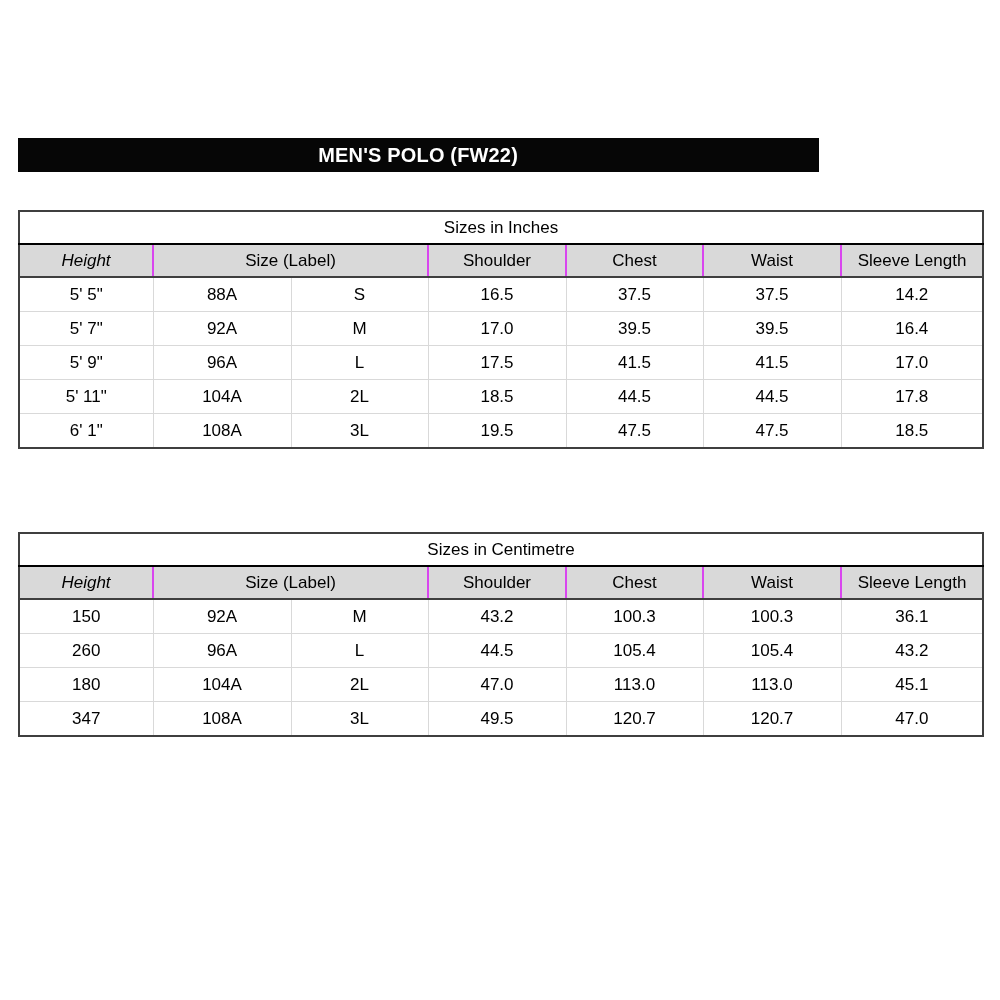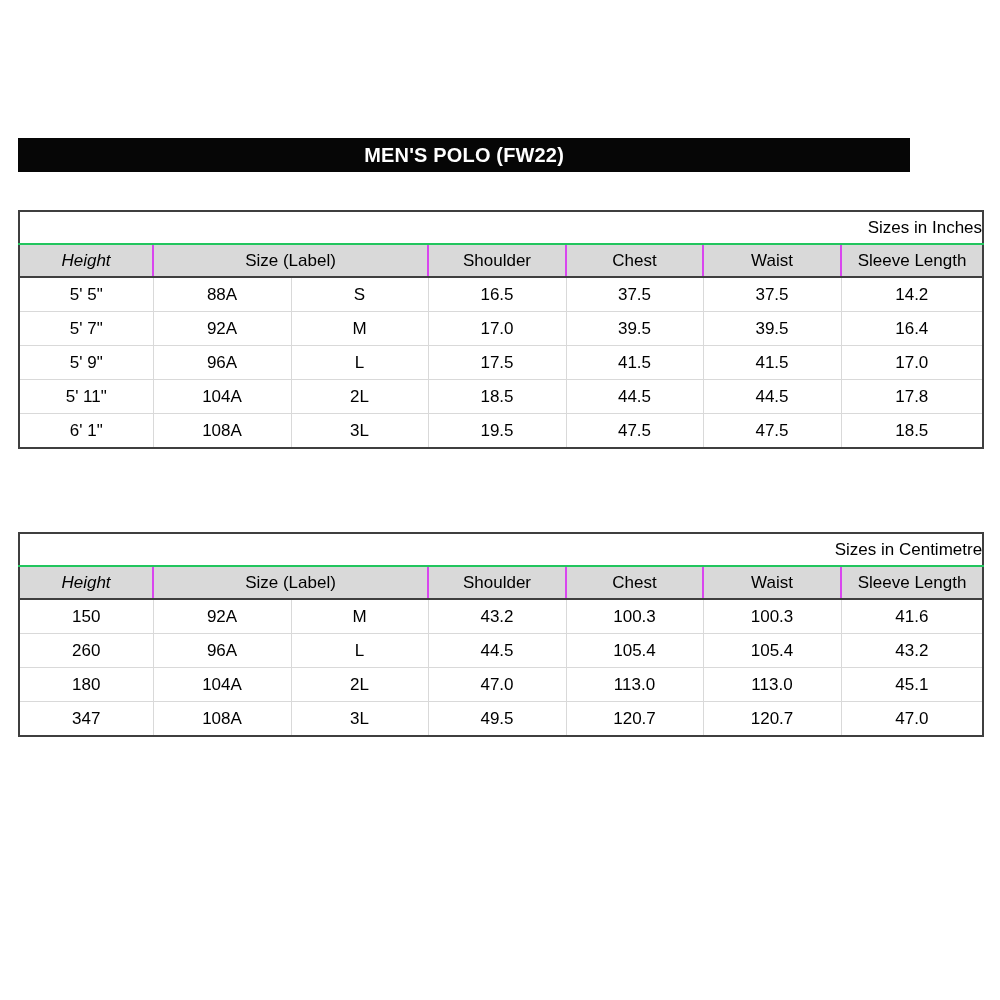--- a/index.html
+++ b/index.html
@@ -11,21 +11,21 @@
     position: relative;
     width: 1000px;
     height: 1000px;
     font-family: "Liberation Sans", sans-serif;
     color: #000000;
   }
   .title-bar {
     position: absolute;
     left: 18px;
     top: 138px;
-    width: 892px;
+    width: 801px;
     height: 34px;
     background: #060606;
     display: flex;
     align-items: center;
     justify-content: center;
   }
   .title-bar span {
     color: #ffffff;
     font-weight: bold;
     font-size: 21px;
@@ -48,22 +48,21 @@
     text-align: center;
     vertical-align: middle;
     font-size: 17px;
     padding: 0;
     overflow: hidden;
     white-space: nowrap;
   }
   .table-title-row td {
     height: 31px;
     background: #ffffff;
-    border-bottom: 2px solid #22c55e;
-    text-align: right;
+    border-bottom: 2px solid #000000;
   }
   .header-row td {
     height: 31px;
     background: #d9d9d9;
     border-bottom: 2px solid #3f3f3f;
     border-left: 2px solid #d946ef;
   }
   .header-row td:first-child { border-left: none; font-style: italic; }
   .data-row td {
     height: 33px;
@@ -170,21 +169,21 @@
       <td>Waist</td>
       <td>Sleeve Length</td>
     </tr>
     <tr class="data-row">
       <td>150</td>
       <td>92A</td>
       <td>M</td>
       <td>43.2</td>
       <td>100.3</td>
       <td>100.3</td>
-      <td>41.6</td>
+      <td>36.1</td>
     </tr>
     <tr class="data-row">
       <td>260</td>
       <td>96A</td>
       <td>L</td>
       <td>44.5</td>
       <td>105.4</td>
       <td>105.4</td>
       <td>43.2</td>
     </tr>

